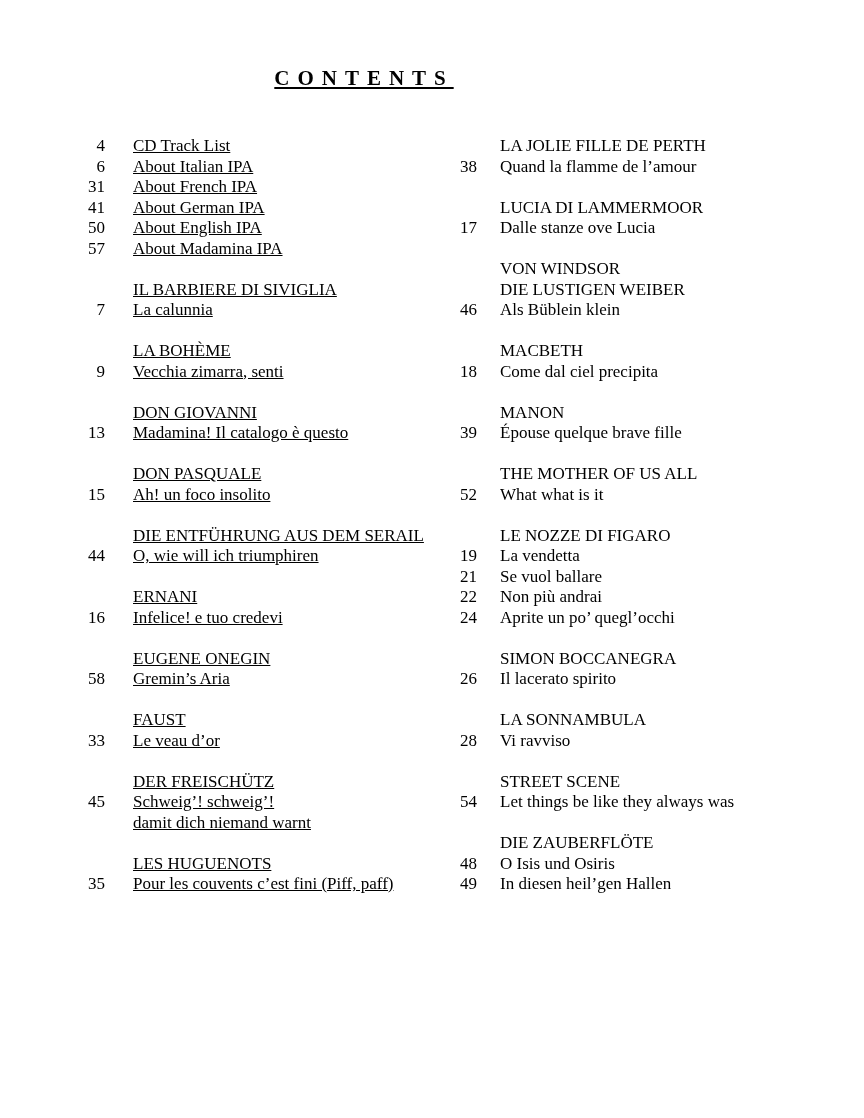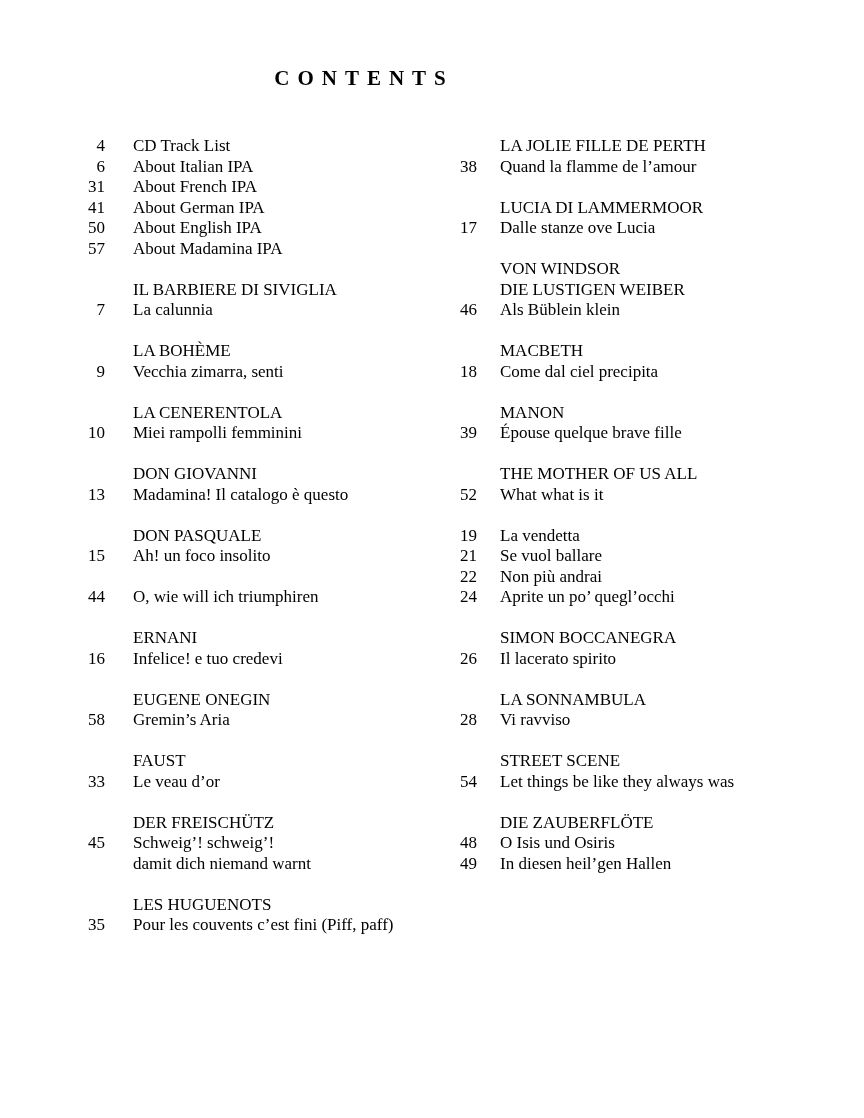--- a/index.html
+++ b/index.html
@@ -19,20 +19,21 @@
     position: absolute;
     top: 66px;
     left: 0;
     width: 720px;
     margin: 0;
     text-align: center;
     font-size: 21px;
     font-weight: bold;
     letter-spacing: 0.38em;
     text-indent: 0.38em;
+    text-decoration: underline;
   }
   .columns {
     position: absolute;
     top: 136px;
     left: 0;
     width: 864px;
   }
   .col {
     position: absolute;
     top: 0;
@@ -46,21 +47,21 @@
     display: flex;
     font-size: 17px;
     line-height: 20.5px;
     white-space: nowrap;
   }
   .num {
     flex: none;
     width: 65px;
     text-align: right;
   }
-  .col-left  .titlecell { margin-left: 28px; }
+  .col-left  .titlecell { margin-left: 28px; text-decoration: underline; }
   .col-right .titlecell { margin-left: 23px; }
 </style>
 </head>
 <body>
 
 <h1 class="page-title">CONTENTS</h1>
 
 <div class="columns">
   <div class="col col-left">
       <div class="section">
@@ -105,50 +106,41 @@
           <span class="titlecell">LA BOHÈME</span>
         </div>
         <div class="row">
           <span class="num">9</span>
           <span class="titlecell">Vecchia zimarra, senti</span>
         </div>
       </div>
       <div class="section">
         <div class="row">
           <span class="num"></span>
-          <span class="titlecell">LA CENERENTOLA</span>
-        </div>
-        <div class="row">
-          <span class="num">10</span>
-          <span class="titlecell">Miei rampolli femminini</span>
-        </div>
-      </div>
-      <div class="section">
-        <div class="row">
-          <span class="num"></span>
           <span class="titlecell">DON GIOVANNI</span>
         </div>
         <div class="row">
           <span class="num">13</span>
           <span class="titlecell">Madamina! Il catalogo è questo</span>
         </div>
       </div>
       <div class="section">
         <div class="row">
           <span class="num"></span>
           <span class="titlecell">DON PASQUALE</span>
         </div>
         <div class="row">
           <span class="num">15</span>
           <span class="titlecell">Ah! un foco insolito</span>
         </div>
       </div>
       <div class="section">
         <div class="row">
           <span class="num"></span>
+          <span class="titlecell">DIE ENTFÜHRUNG AUS DEM SERAIL</span>
         </div>
         <div class="row">
           <span class="num">44</span>
           <span class="titlecell">O, wie will ich triumphiren</span>
         </div>
       </div>
       <div class="section">
         <div class="row">
           <span class="num"></span>
           <span class="titlecell">ERNANI</span>
@@ -262,20 +254,24 @@
         <div class="row">
           <span class="num"></span>
           <span class="titlecell">THE MOTHER OF US ALL</span>
         </div>
         <div class="row">
           <span class="num">52</span>
           <span class="titlecell">What what is it</span>
         </div>
       </div>
       <div class="section">
+        <div class="row">
+          <span class="num"></span>
+          <span class="titlecell">LE NOZZE DI FIGARO</span>
+        </div>
         <div class="row">
           <span class="num">19</span>
           <span class="titlecell">La vendetta</span>
         </div>
         <div class="row">
           <span class="num">21</span>
           <span class="titlecell">Se vuol ballare</span>
         </div>
         <div class="row">
           <span class="num">22</span>

